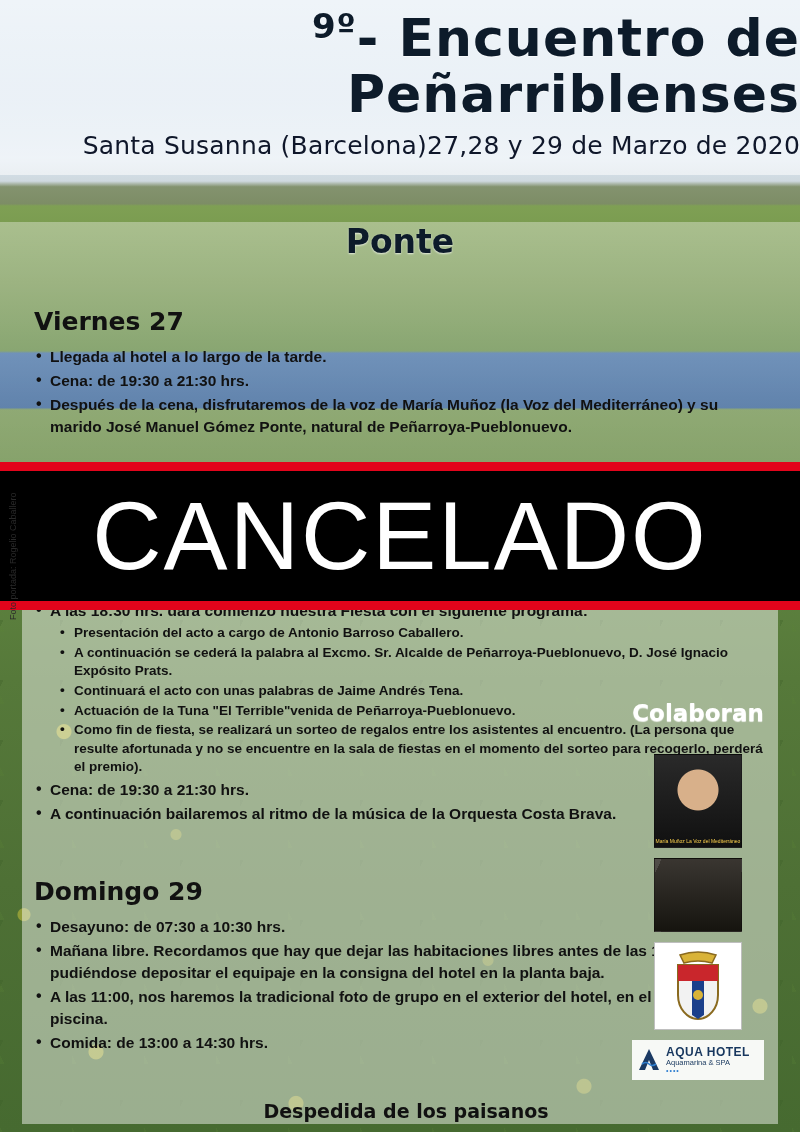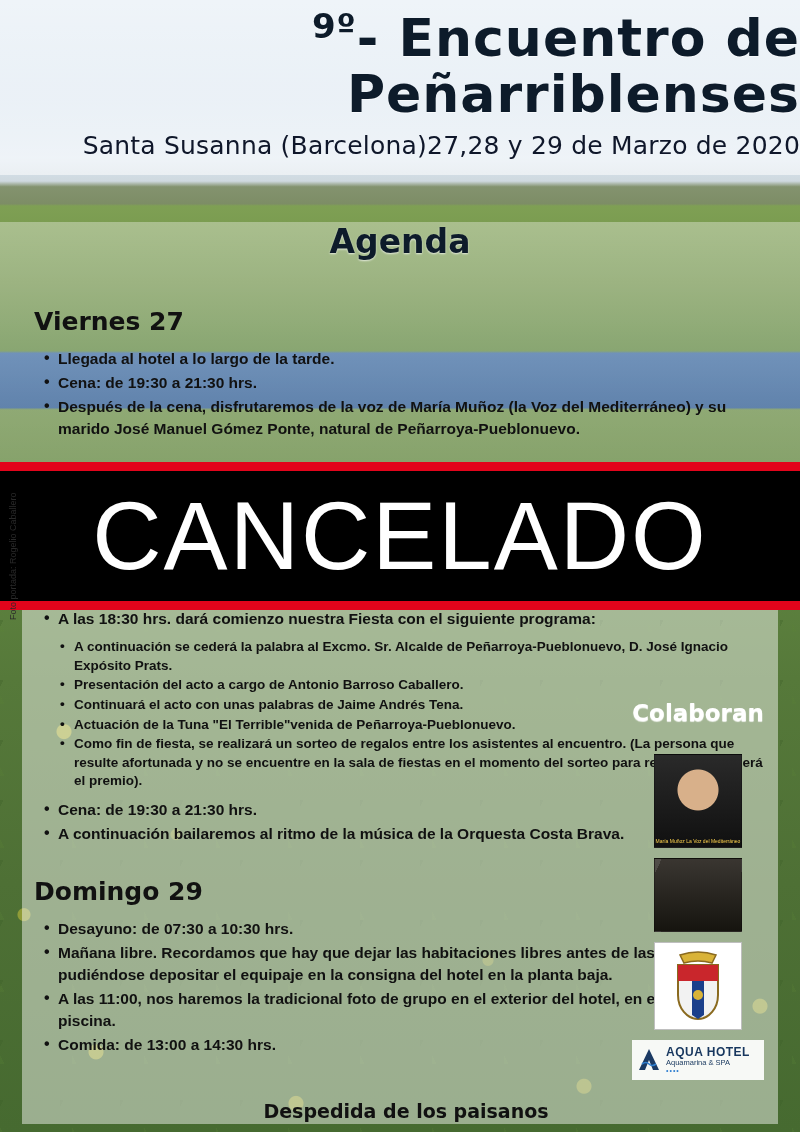--- a/index.html
+++ b/index.html
@@ -125,21 +125,21 @@
     color: #111;
     font-weight: bold;
     line-height: 1.42;
   }
   .block-friday { top: 300px; }
   .block-sunday { top: 870px; }
   .block-saturday-tail { top: 600px; }
 
   ul.items {
     list-style: none;
-    margin: 8px;
+    margin: 0;
     padding: 0;
   }
   ul.items > li {
     position: relative;
     padding-left: 16px;
     margin-bottom: 2px;
   }
   ul.items > li::before {
     content: "•";
     position: absolute;
@@ -312,38 +312,38 @@
 
   <div class="header">
     <div class="title-line1">
       <span class="sup">9º</span><span>-</span>
       <span>Encuentro de</span>
     </div>
     <div class="title-line2">Peñarriblenses</div>
     <div class="subtitle">Santa Susanna (Barcelona)27,28 y 29 de Marzo de 2020</div>
   </div>
 
-  <div class="agenda-title">Agenda</div>
+  <div class="agenda-title">Ponte</div>
 
   <div class="content block-friday">
     <div class="day-heading">Viernes 27</div>
     <ul class="items">
       <li>Llegada al hotel a lo largo de la tarde.</li>
       <li>Cena: de 19:30 a 21:30 hrs.</li>
       <li>Después de la cena,  disfrutaremos de la voz de María Muñoz (la Voz del Mediterráneo) y su marido José Manuel Gómez Ponte, natural de Peñarroya-Pueblonuevo.</li>
     </ul>
   </div>
 
   <div class="content block-saturday-tail">
     <ul class="items">
       <li>A las 18:30 hrs. dará comienzo nuestra Fiesta con el siguiente programa:</li>
     </ul>
     <ul class="sub">
+      <li>Presentación del acto a cargo de Antonio Barroso Caballero.</li>
       <li>A continuación se cederá la palabra al Excmo. Sr. Alcalde de Peñarroya-Pueblonuevo, D. José Ignacio Expósito Prats.</li>
-      <li>Presentación del acto a cargo de Antonio Barroso Caballero.</li>
       <li>Continuará el acto con unas palabras de Jaime Andrés Tena.</li>
       <li>Actuación de la Tuna "El Terrible"venida de Peñarroya-Pueblonuevo.</li>
       <li>Como fin de fiesta, se realizará un sorteo de regalos entre los asistentes al encuentro. (La persona que resulte afortunada y no se encuentre en la sala de fiestas en el momento del sorteo para recogerlo, perderá el premio).</li>
     </ul>
     <ul class="items">
       <li>Cena: de 19:30 a 21:30 hrs.</li>
       <li>A continuación bailaremos al ritmo de la música de la Orquesta Costa Brava.</li>
     </ul>
   </div>
 

